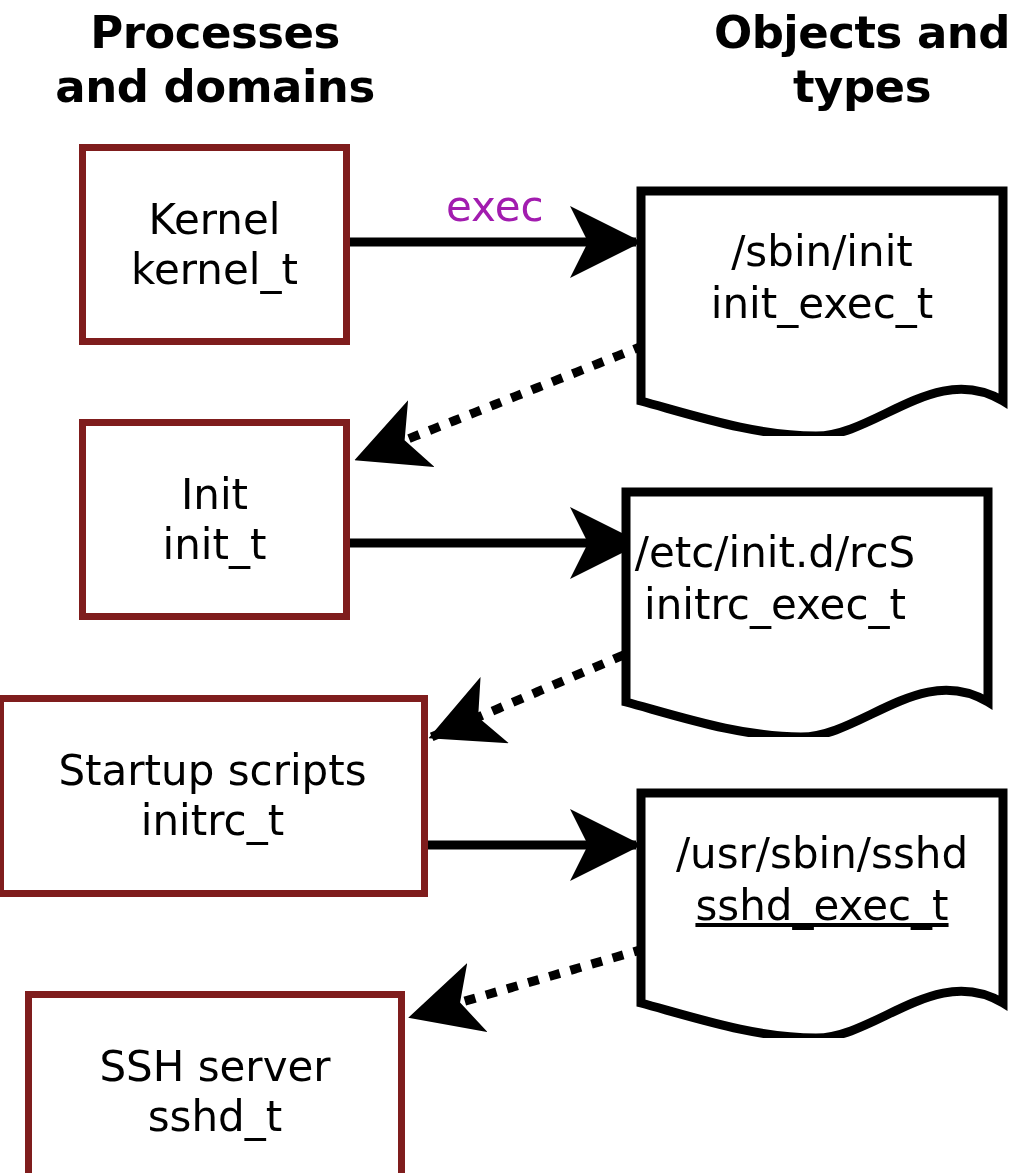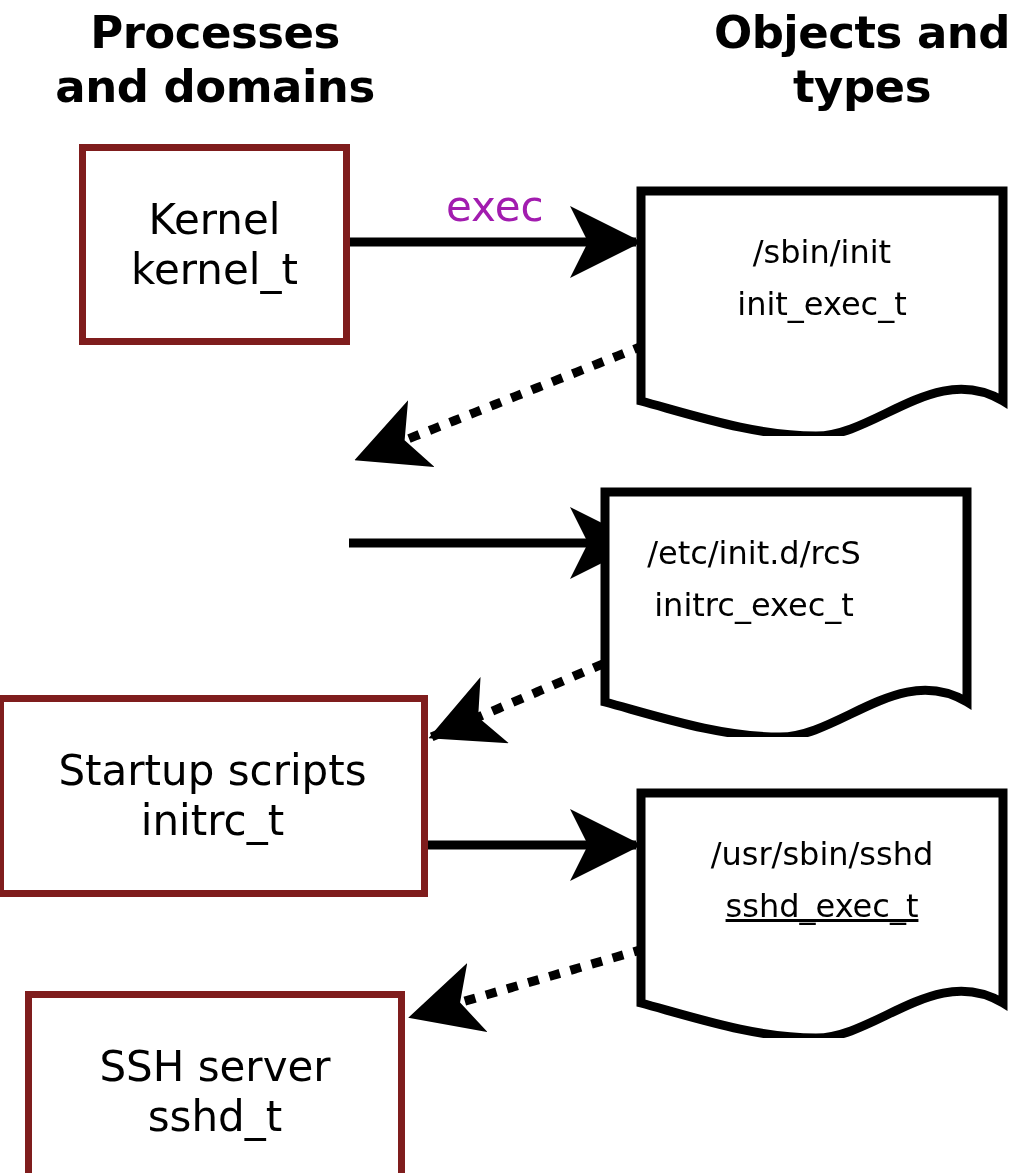--- a/index.html
+++ b/index.html
@@ -52,21 +52,21 @@
   .obj-shape {
     position: absolute;
     z-index: 3;
   }
   .obj-shape svg { display: block; }
   .obj-text {
     position: absolute;
     left: 0; right: 0;
     text-align: center;
     font-family: "DejaVu Sans", sans-serif;
-    font-size: 32px;
+    font-size: 42px;
     line-height: 52px;
     color: #000000;
     white-space: nowrap;
     pointer-events: none;
   }
 
   #edges {
     position: absolute;
     left: 0; top: 0;
     width: 1024px;
@@ -128,40 +128,44 @@
     </g>
   </svg>
 
   <div class="edge-label" style="left:446px; top:186px;">exec</div>
 
   <div class="proc-box" style="left:79px; top:144px; width:271px; height:201px;">
     <div class="line">Kernel</div>
     <div class="line">kernel_t</div>
   </div>
 
+  <div class="proc-box" style="left:79px; top:419px; width:271px; height:201px;">
+    <div class="line">Init</div>
+    <div class="line">init_t</div>
+  </div>
 
   <div class="proc-box" style="left:-3px; top:695px; width:431px; height:202px;">
     <div class="line">Startup scripts</div>
     <div class="line">initrc_t</div>
   </div>
 
   <div class="proc-box" style="left:25px; top:971px; width:380px; height:202px;margin-top:20px;">
     <div class="line">SSH server</div>
     <div class="line">sshd_t</div>
   </div>
 
   <div class="obj-shape" style="left:636px; top:186px; width:372px; height:250px;">
     <svg width="372" height="250" viewBox="0 0 372 250">
       <path d="M 5 5 L 367 5 L 367 215 C 300 175 240 250 180 250 C 120 250 60 230 5 215 Z" fill="#ffffff" stroke="#000000" stroke-width="9" stroke-linejoin="miter"></path>
     </svg>
     <div class="obj-text" style="top:40px;">/sbin/init</div>
     <div class="obj-text" style="top:92px;">init_exec_t</div>
   </div>
 
-  <div class="obj-shape" style="left:600px; top:487px; width:308px; height:250px;">
+  <div class="obj-shape" style="left:621px; top:487px; width:308px; height:250px;">
     <svg width="372" height="250" viewBox="0 0 372 250">
       <path d="M 5 5 L 367 5 L 367 215 C 300 175 240 250 180 250 C 120 250 60 230 5 215 Z" fill="#ffffff" stroke="#000000" stroke-width="9" stroke-linejoin="miter"></path>
     </svg>
     <div class="obj-text" style="top:40px;">/etc/init.d/rcS</div>
     <div class="obj-text" style="top:92px;">initrc_exec_t</div>
   </div>
 
   <div class="obj-shape" style="left:636px; top:788px; width:372px; height:250px;">
     <svg width="372" height="250" viewBox="0 0 372 250">
       <path d="M 5 5 L 367 5 L 367 215 C 300 175 240 250 180 250 C 120 250 60 230 5 215 Z" fill="#ffffff" stroke="#000000" stroke-width="9" stroke-linejoin="miter"></path>

